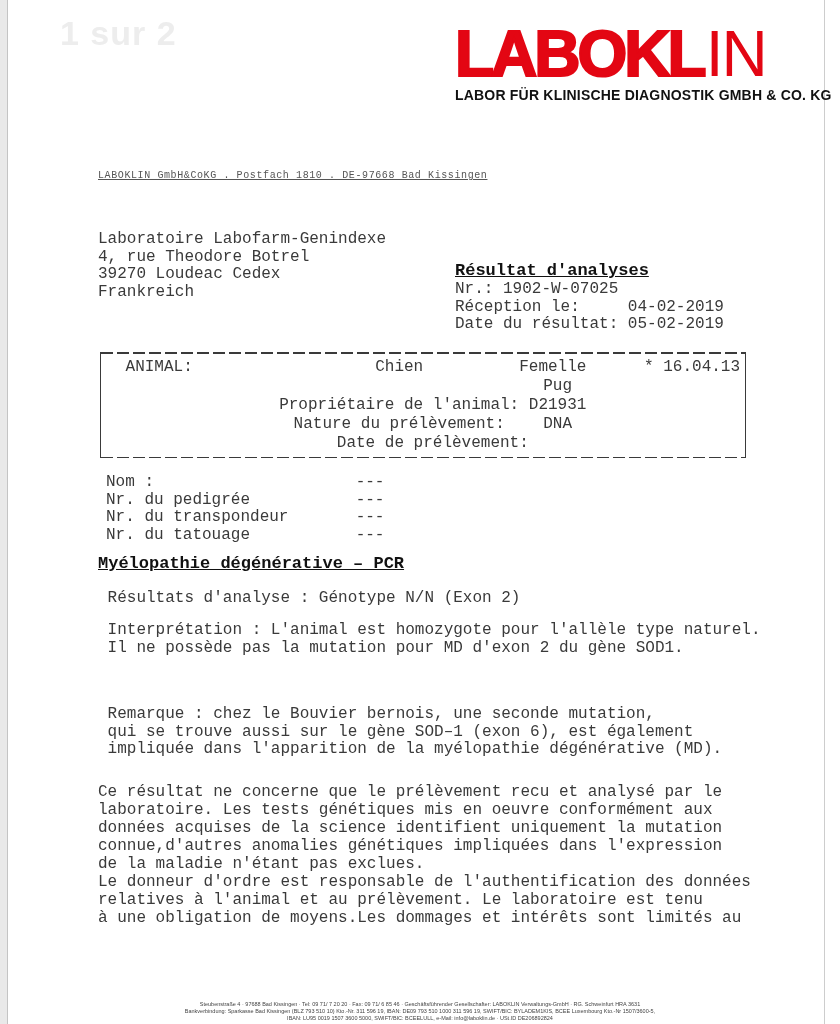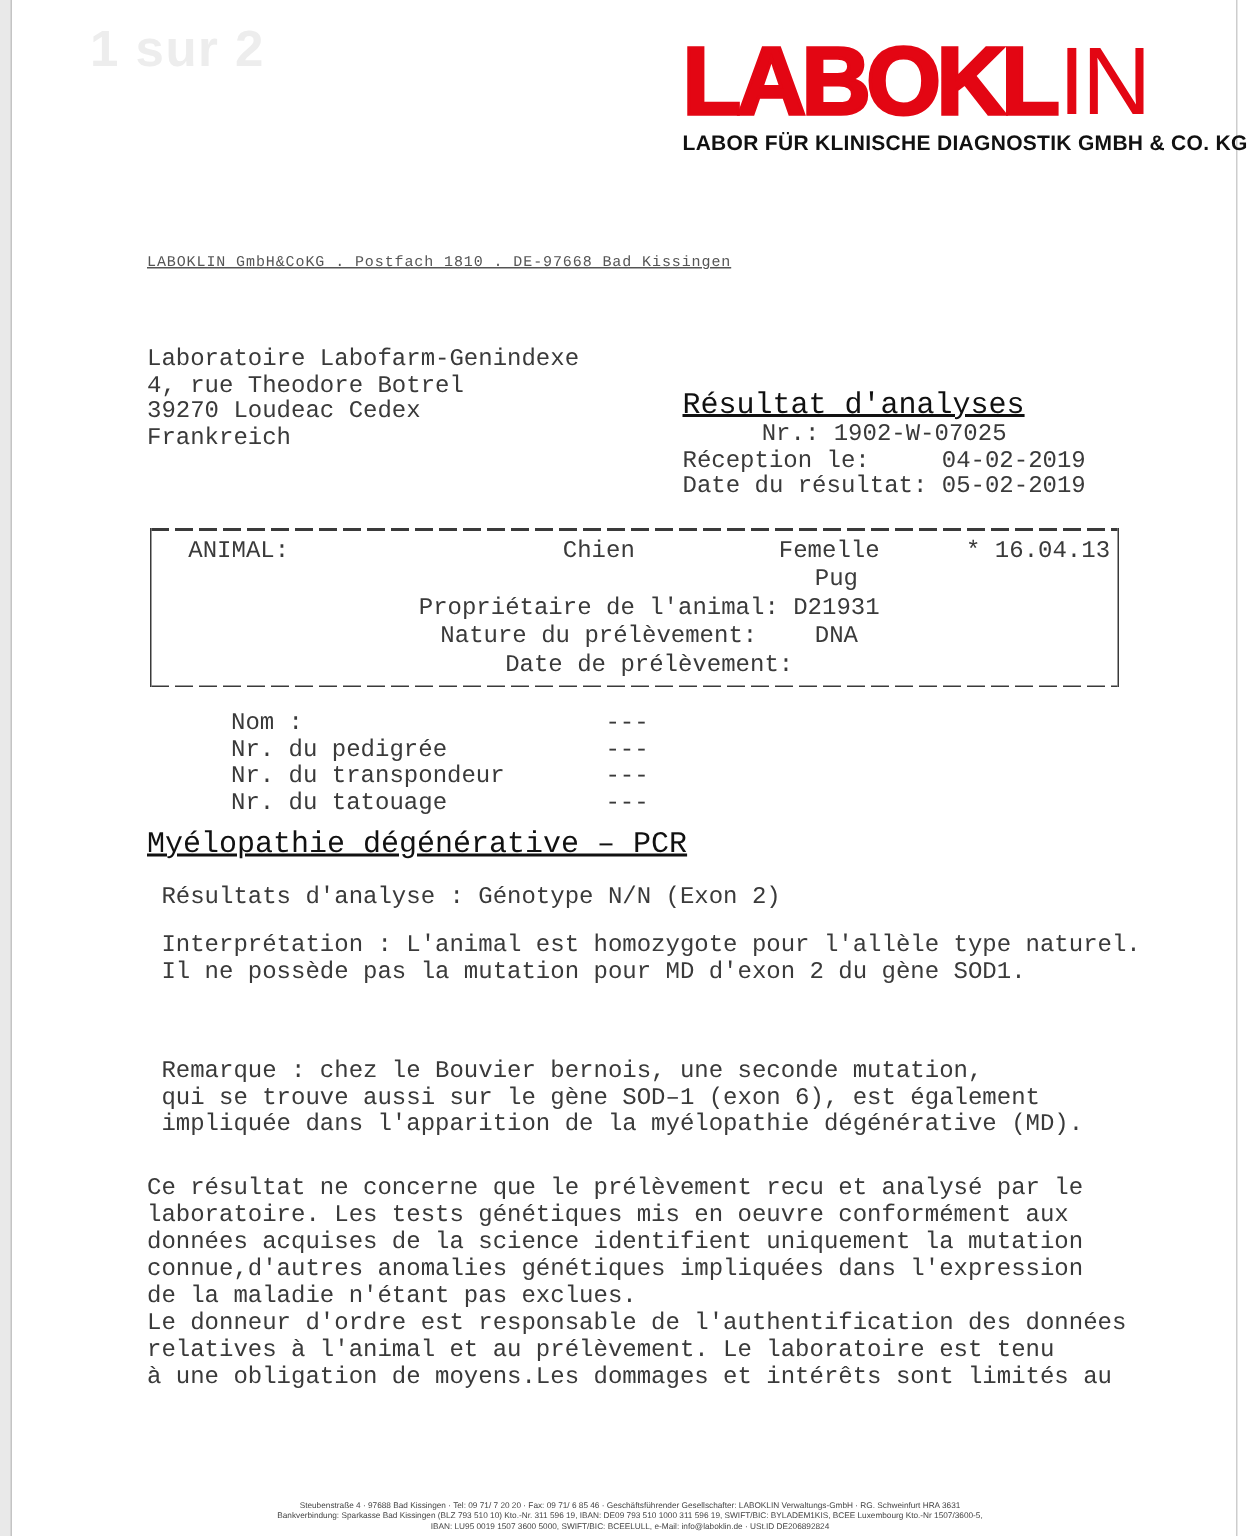--- a/index.html
+++ b/index.html
@@ -40,36 +40,36 @@
   pre { font-family:inherit; }
   .mono { font-size:16px; line-height:17.5px; white-space:pre; color:#3a3a3a; }
   .sender-line {
     position:absolute; left:98px; top:170px;
     font-size:10px; letter-spacing:0.6px; color:#555;
     text-decoration:underline; white-space:pre;
   }
   .recipient { position:absolute; left:98px; top:231px; }
   .result-block { position:absolute; left:455px; top:262px; }
   .block-title {
-    font-size:20px; font-weight:normal; color:#111;
+    font-size:17px; font-weight:bold; color:#111;
     text-decoration:underline; white-space:pre; line-height:18px;
   }
-  .result-lines { margin-top:1px;text-align:center; }
+  .result-lines { margin-top:1px; }
   .animal-box {
     position:absolute; left:100px; top:352px; width:646px; height:106px;
     border-left:1.5px solid #3a3a3a; border-right:1.5px solid #3a3a3a;
   }
   .animal-box::before, .animal-box::after {
     content:""; position:absolute; left:0; right:0; height:1.5px;
     background:repeating-linear-gradient(90deg,#3a3a3a 0 12px,transparent 12px 16px);
   }
   .animal-box::before { top:0; }
   .animal-box::after { bottom:0; }
   .animal-box pre { padding:6px 0 0 10px; line-height:19px;text-align:center; }
-  .id-block { position:absolute; left:106px; top:474px;margin-left:48px; }
+  .id-block { position:absolute; left:106px; top:474px; }
   .section-heading { position:absolute; left:98px; top:555px; }
   .result-line { position:absolute; left:98px; top:590px; }
   .interpretation { position:absolute; left:98px; top:622px; }
   .transmission { position:absolute; left:98px; top:671px; }
   .remark { position:absolute; left:98px; top:706px; }
   .disclaimer { position:absolute; left:98px; top:783px; line-height:18px; }
   .footer {
     position:absolute; left:30px; right:30px; top:1001px;
     text-align:center;
     font-family:"Liberation Sans",sans-serif;

